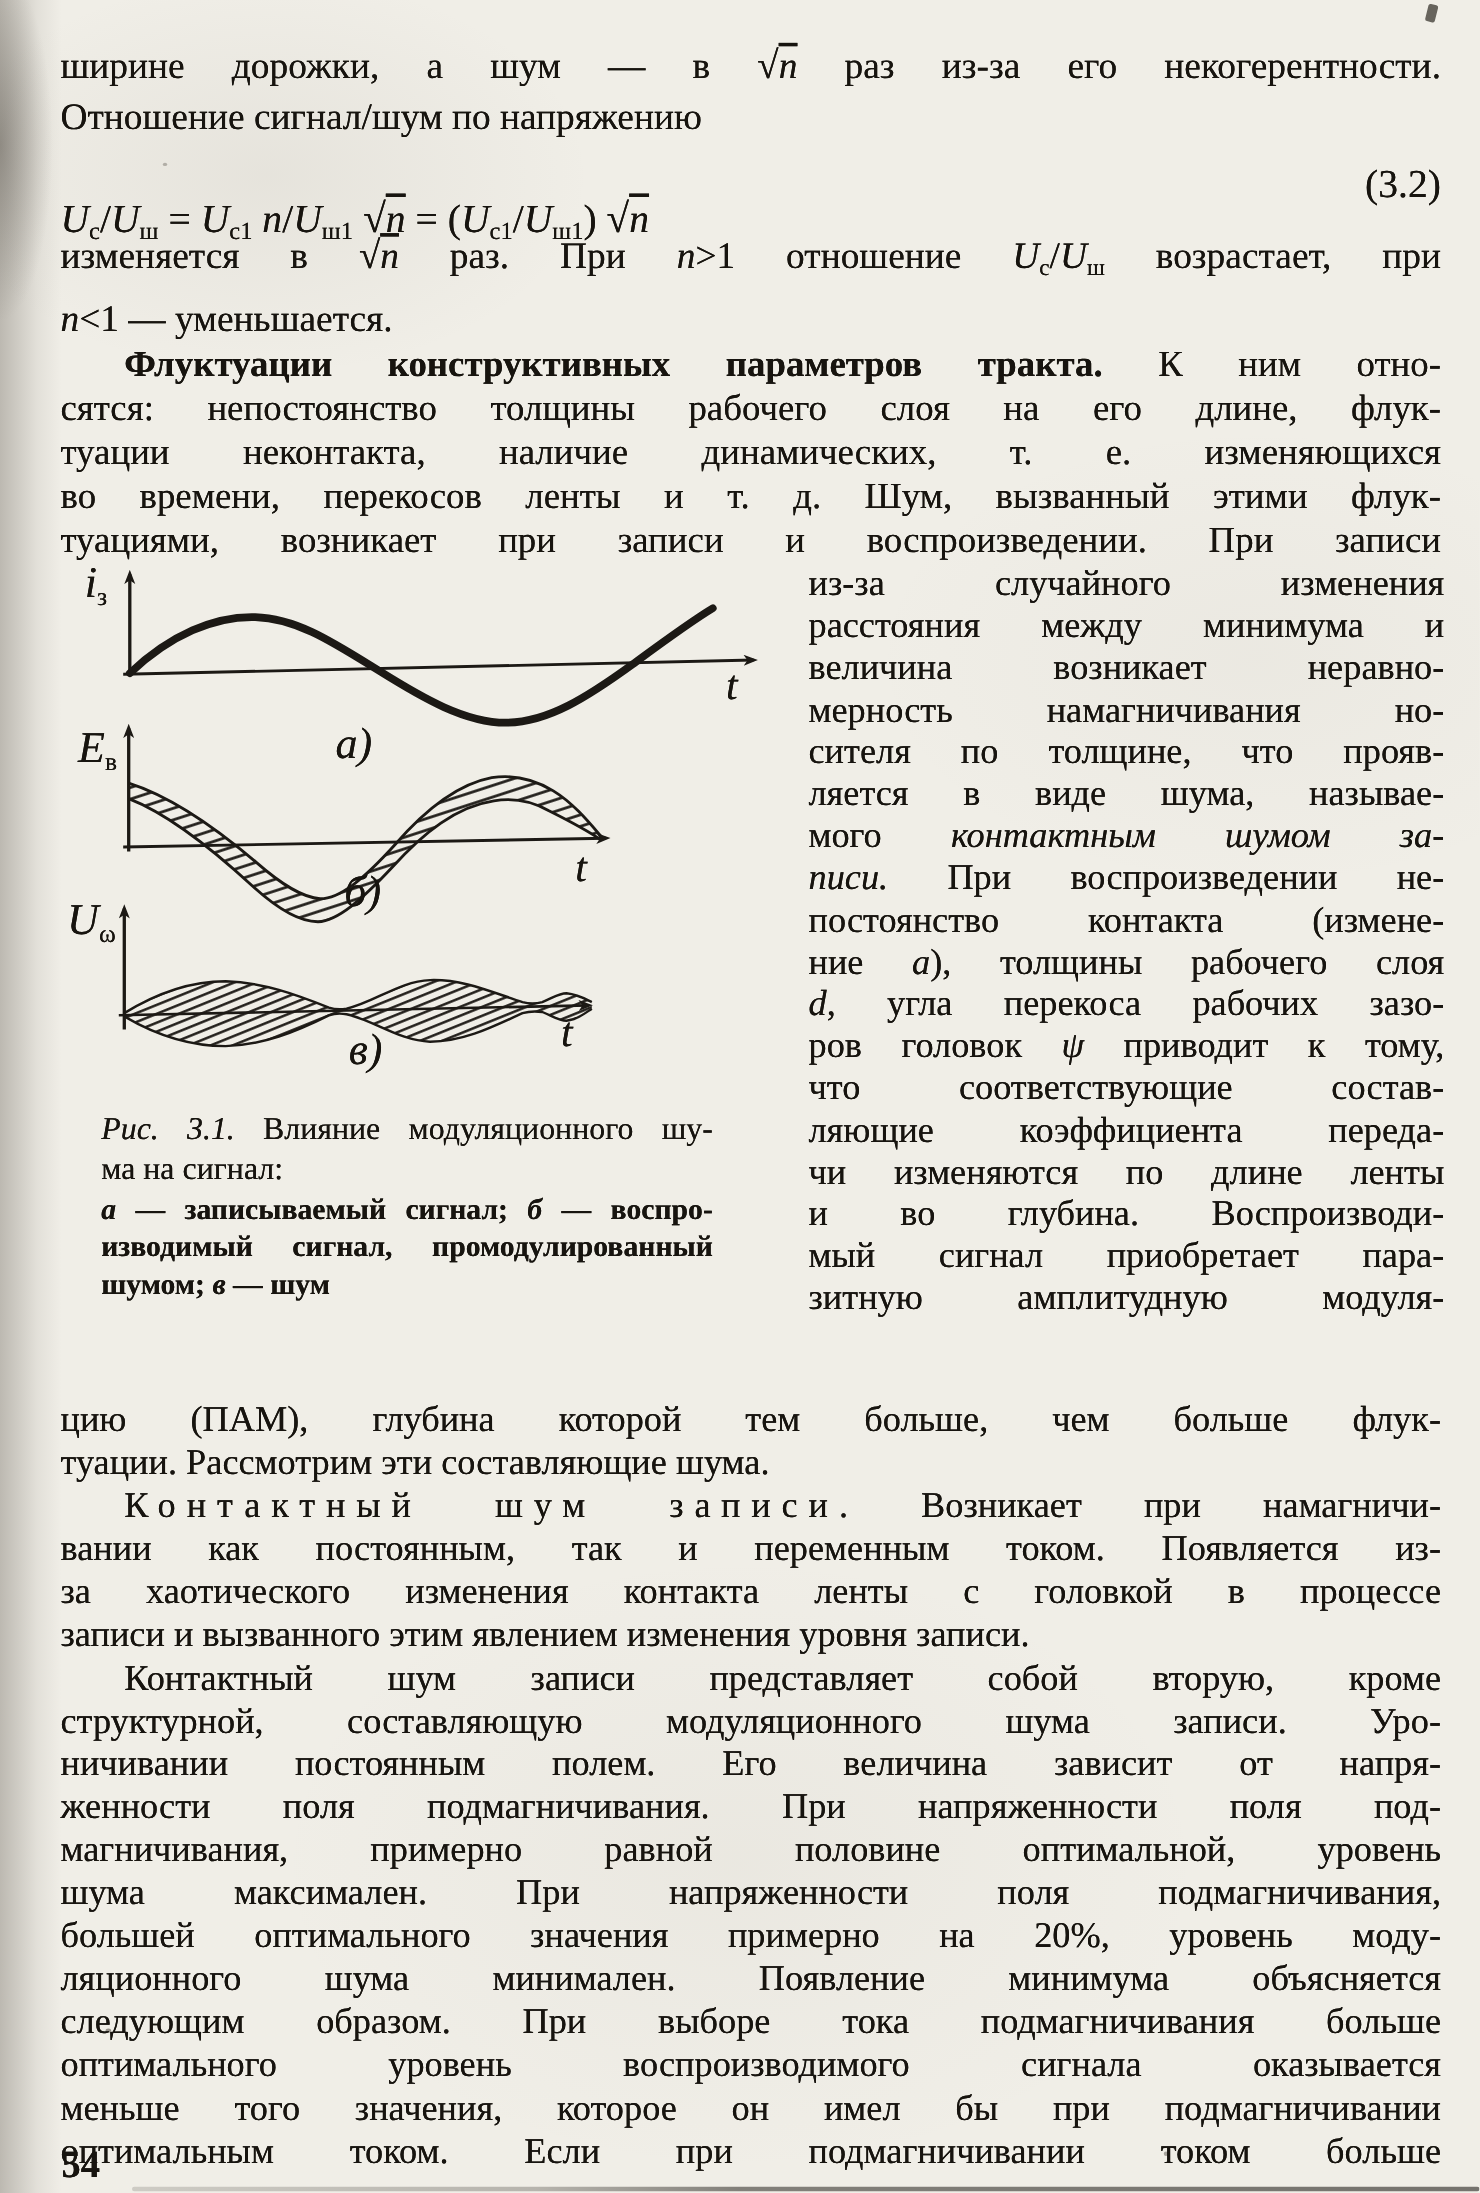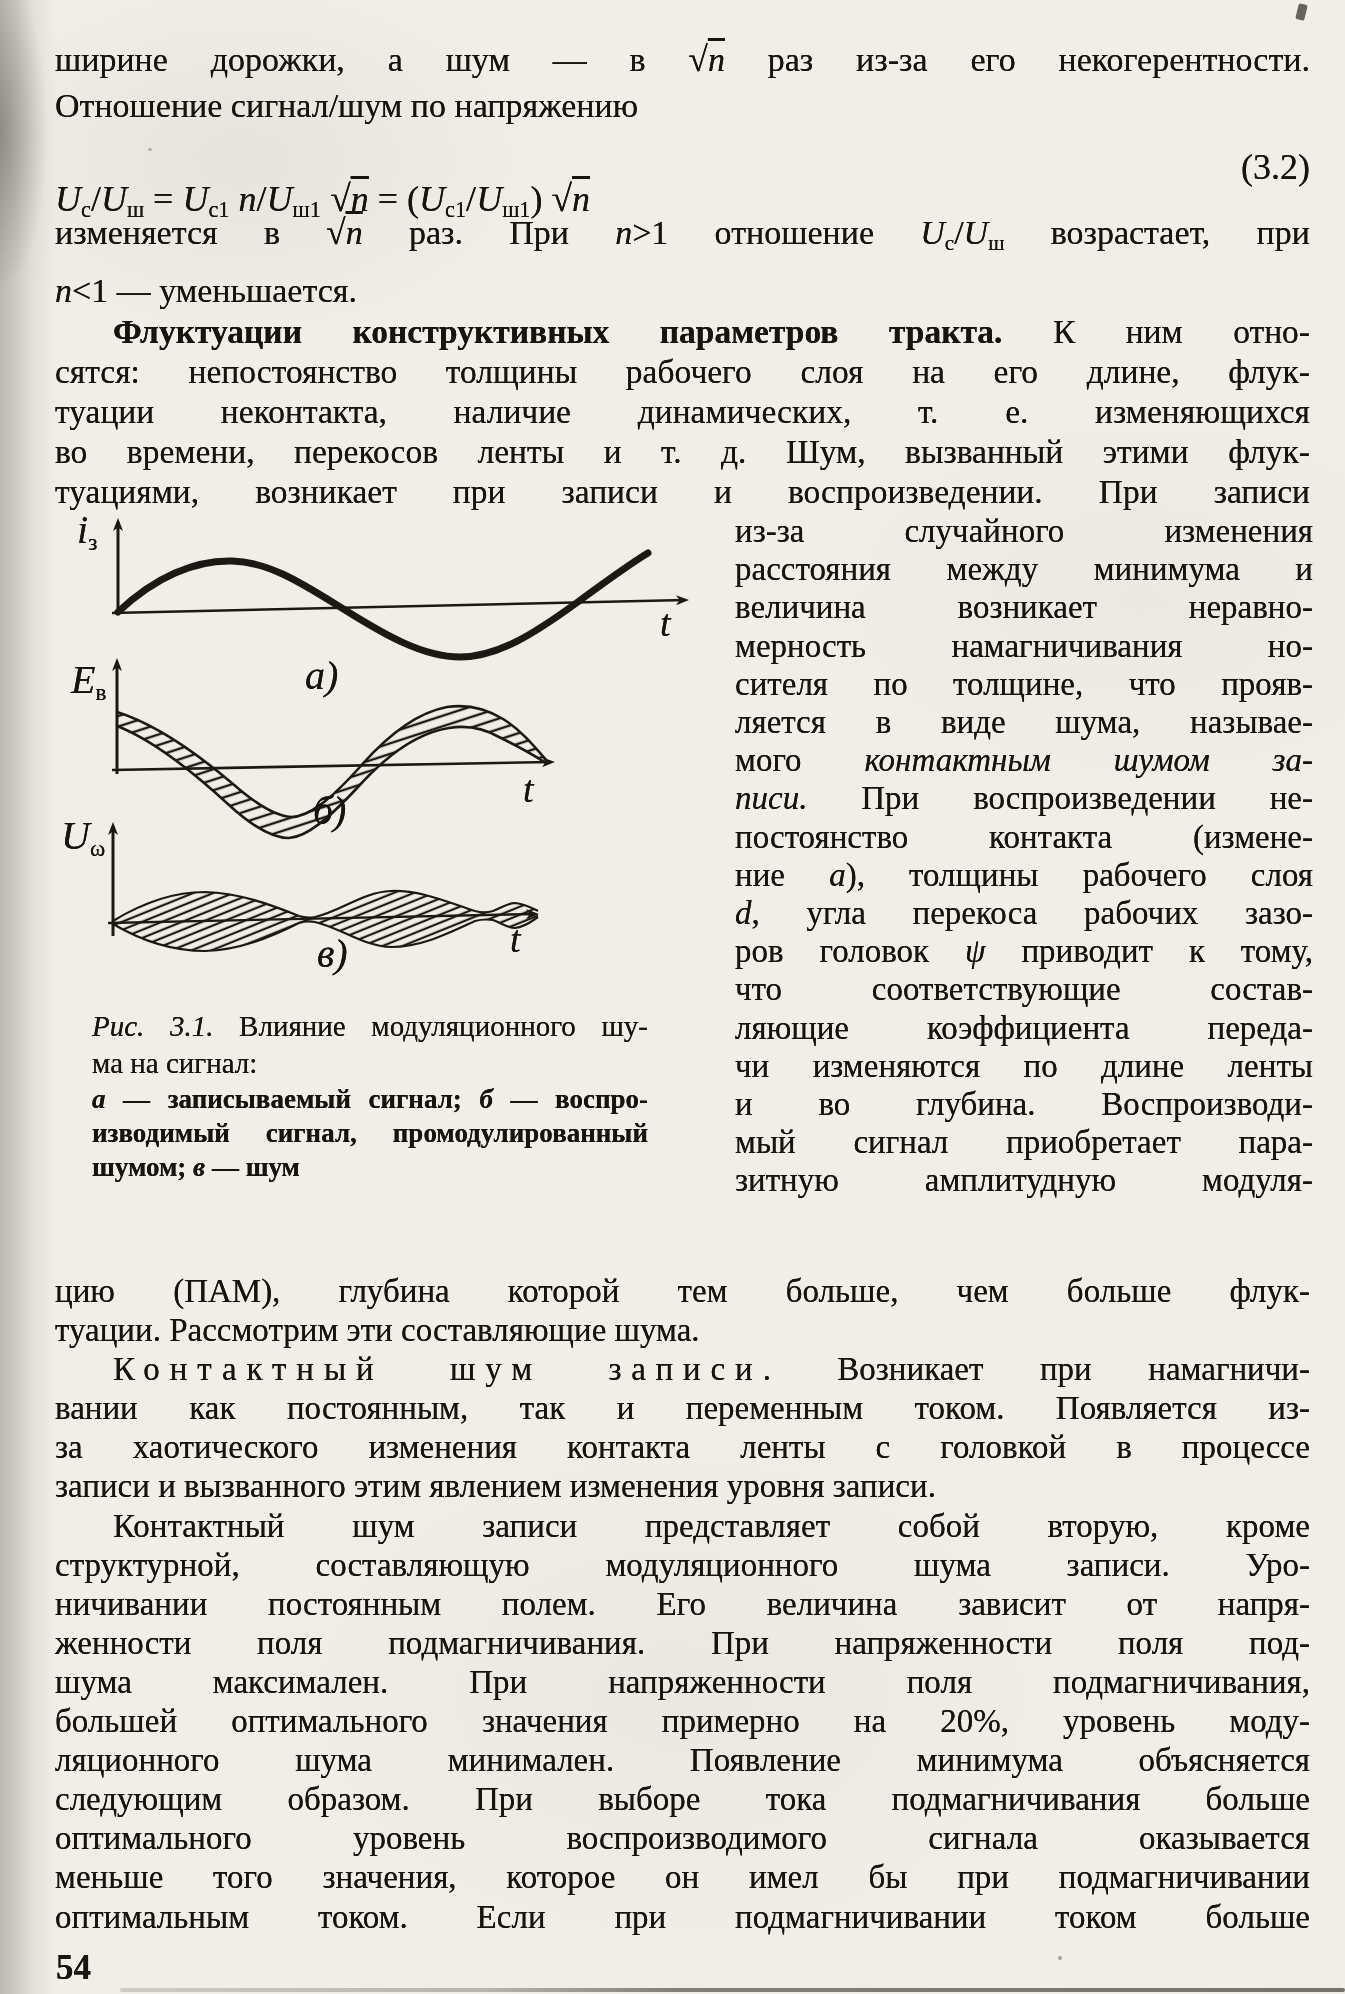--- a/index.html
+++ b/index.html
@@ -197,20 +197,21 @@
       <div class="line">цию (ПАМ), глубина которой тем больше, чем больше флук-</div>
       <div class="line noj"><span>туации. Рассмотрим эти составляющие шума.</span></div>
       <div class="line ind"><span class="sp">Контактный шум записи.</span><span> Возникает при намагничи-</span></div>
       <div class="line">вании как постоянным, так и переменным током. Появляется из-</div>
       <div class="line">за хаотического изменения контакта ленты с головкой в процессе</div>
       <div class="line noj"><span>записи и вызванного этим явлением изменения уровня записи.</span></div>
       <div class="line ind"><span>Контактный шум записи представляет собой вторую, кроме</span></div>
       <div class="line">структурной, составляющую модуляционного шума записи. Уро-</div>
       <div class="line">ничивании постоянным полем. Его величина зависит от напря-</div>
       <div class="line">женности поля подмагничивания. При напряженности поля под-</div>
+      <div class="line">магничивания, примерно равной половине оптимальной, уровень</div>
       <div class="line">шума максимален. При напряженности поля подмагничивания,</div>
       <div class="line">большей оптимального значения примерно на 20%, уровень моду-</div>
       <div class="line">ляционного шума минимален. Появление минимума объясняется</div>
       <div class="line">следующим образом. При выборе тока подмагничивания больше</div>
       <div class="line">оптимального уровень воспроизводимого сигнала оказывается</div>
       <div class="line">меньше того значения, которое он имел бы при подмагничивании</div>
       <div class="line">оптимальным током. Если при подмагничивании током больше</div>
     </div>
 
   <div id="page-num">54</div>

